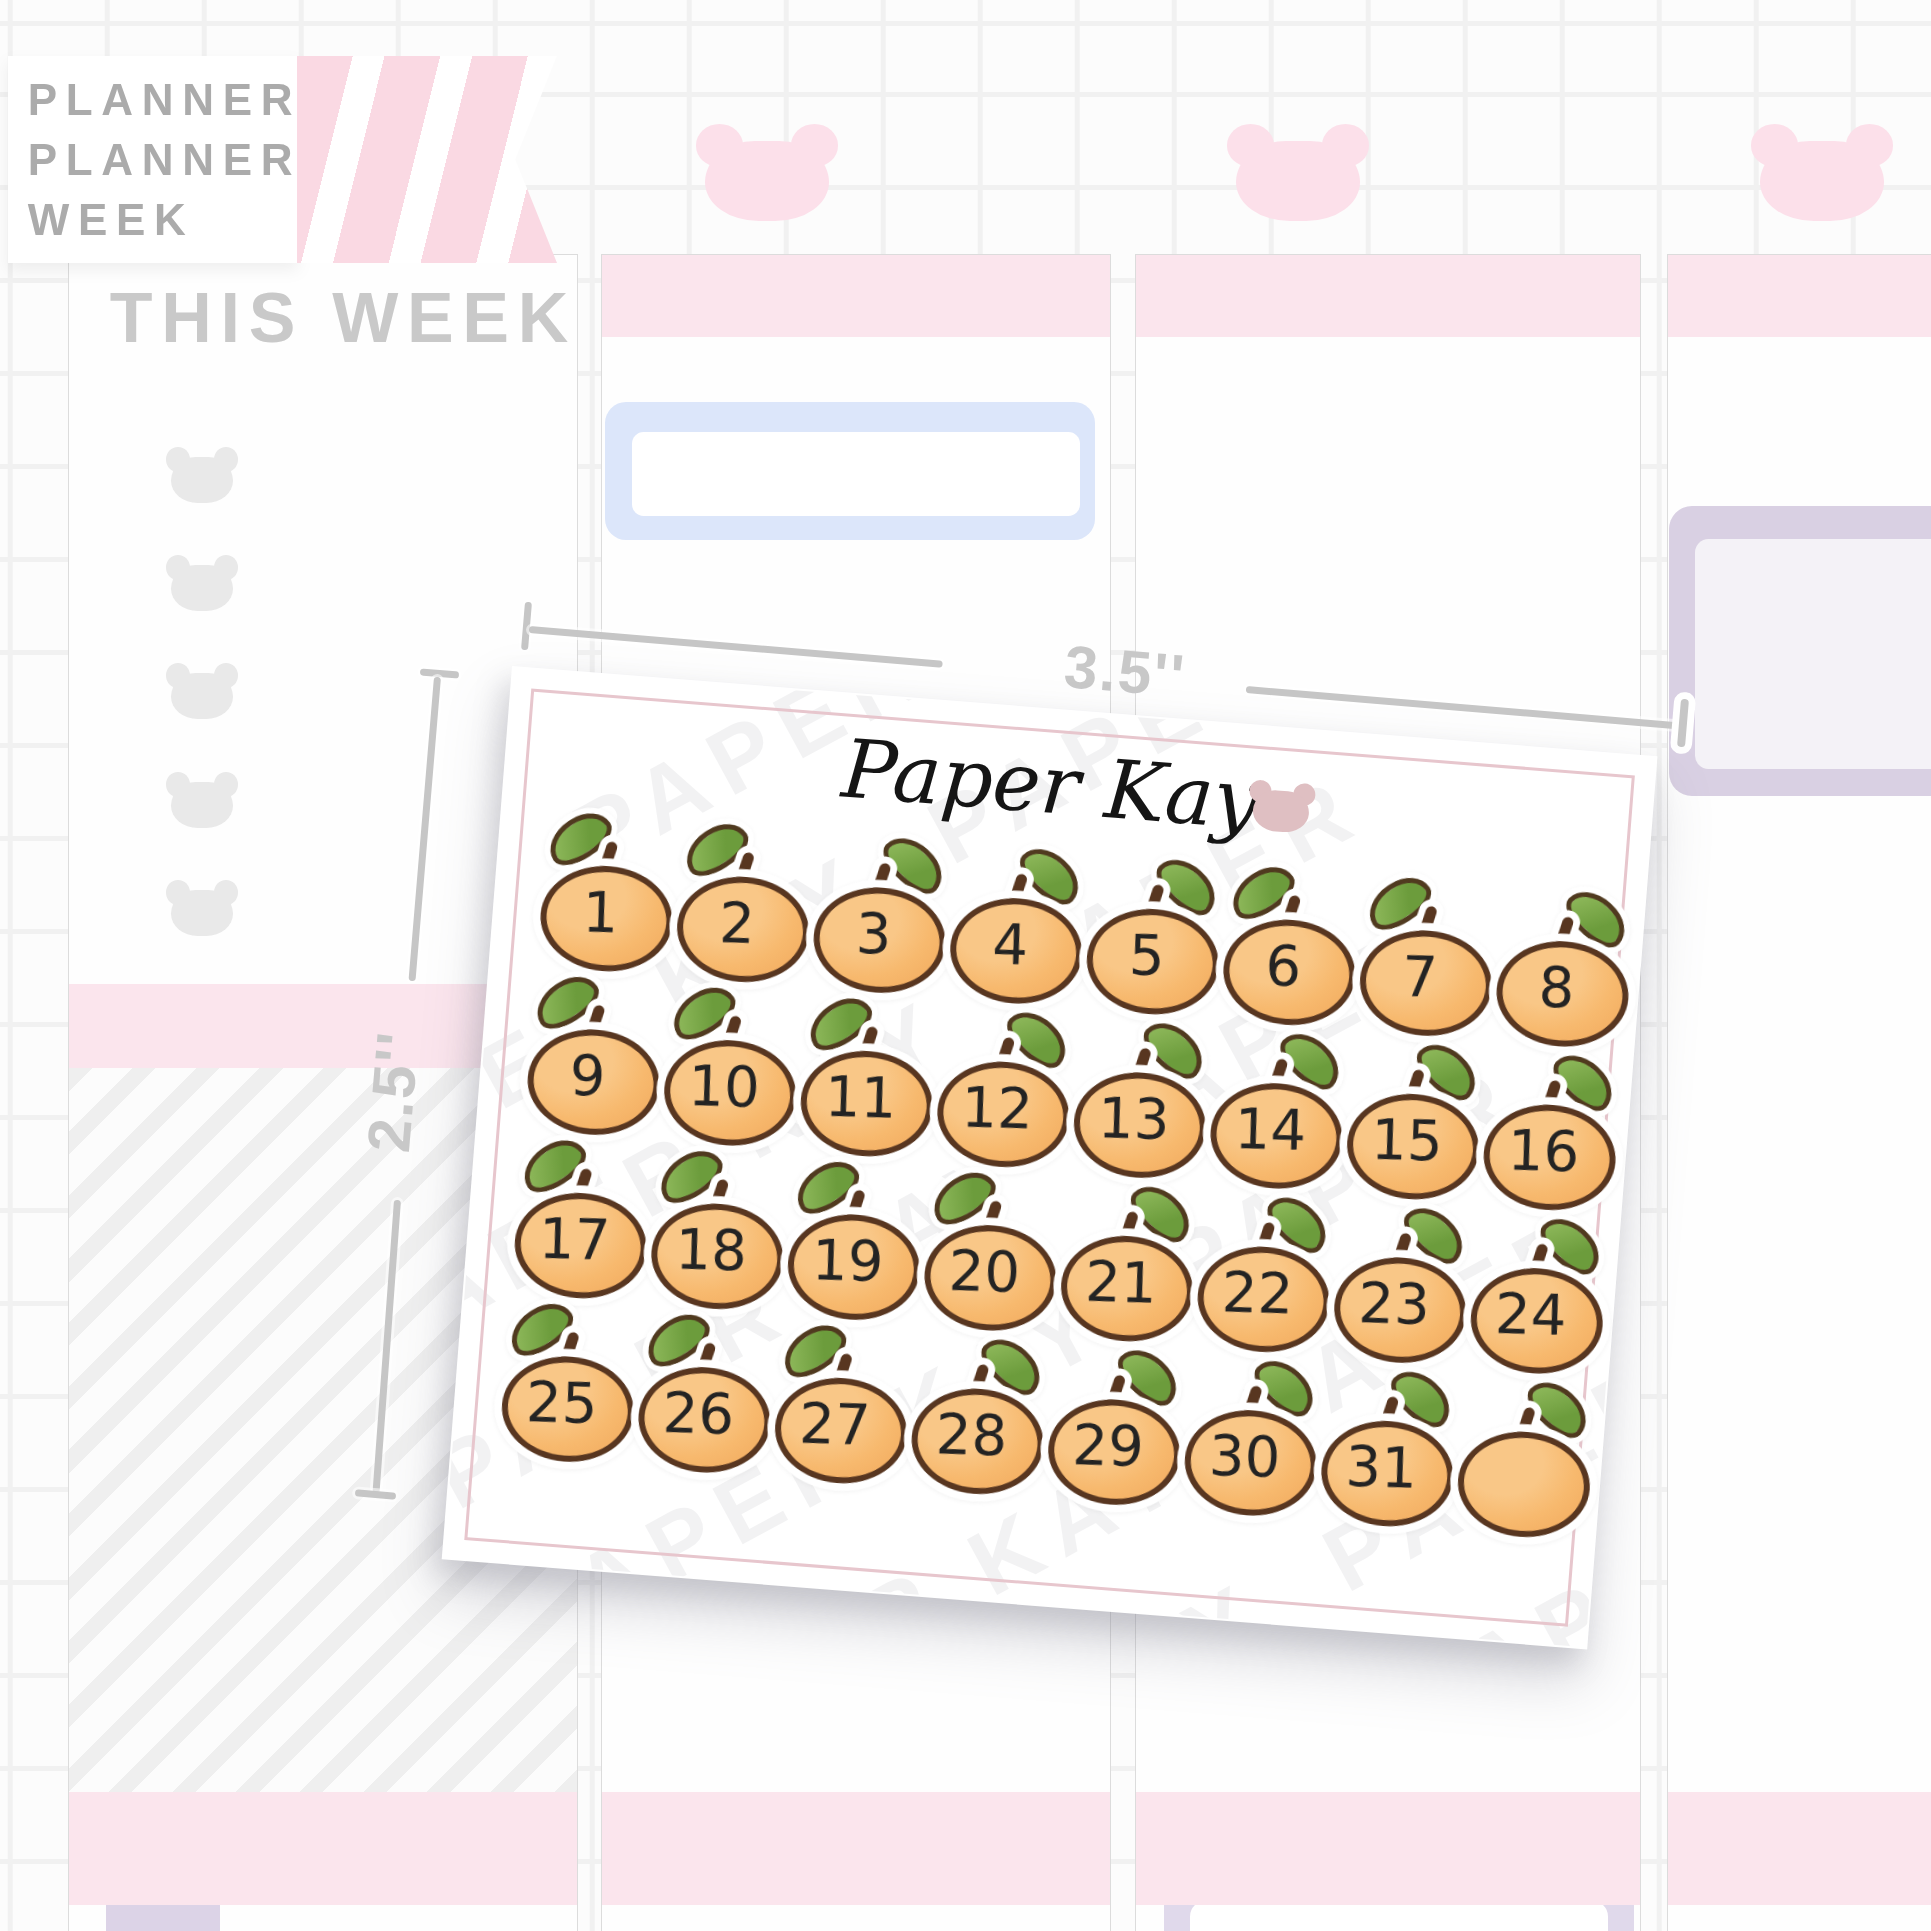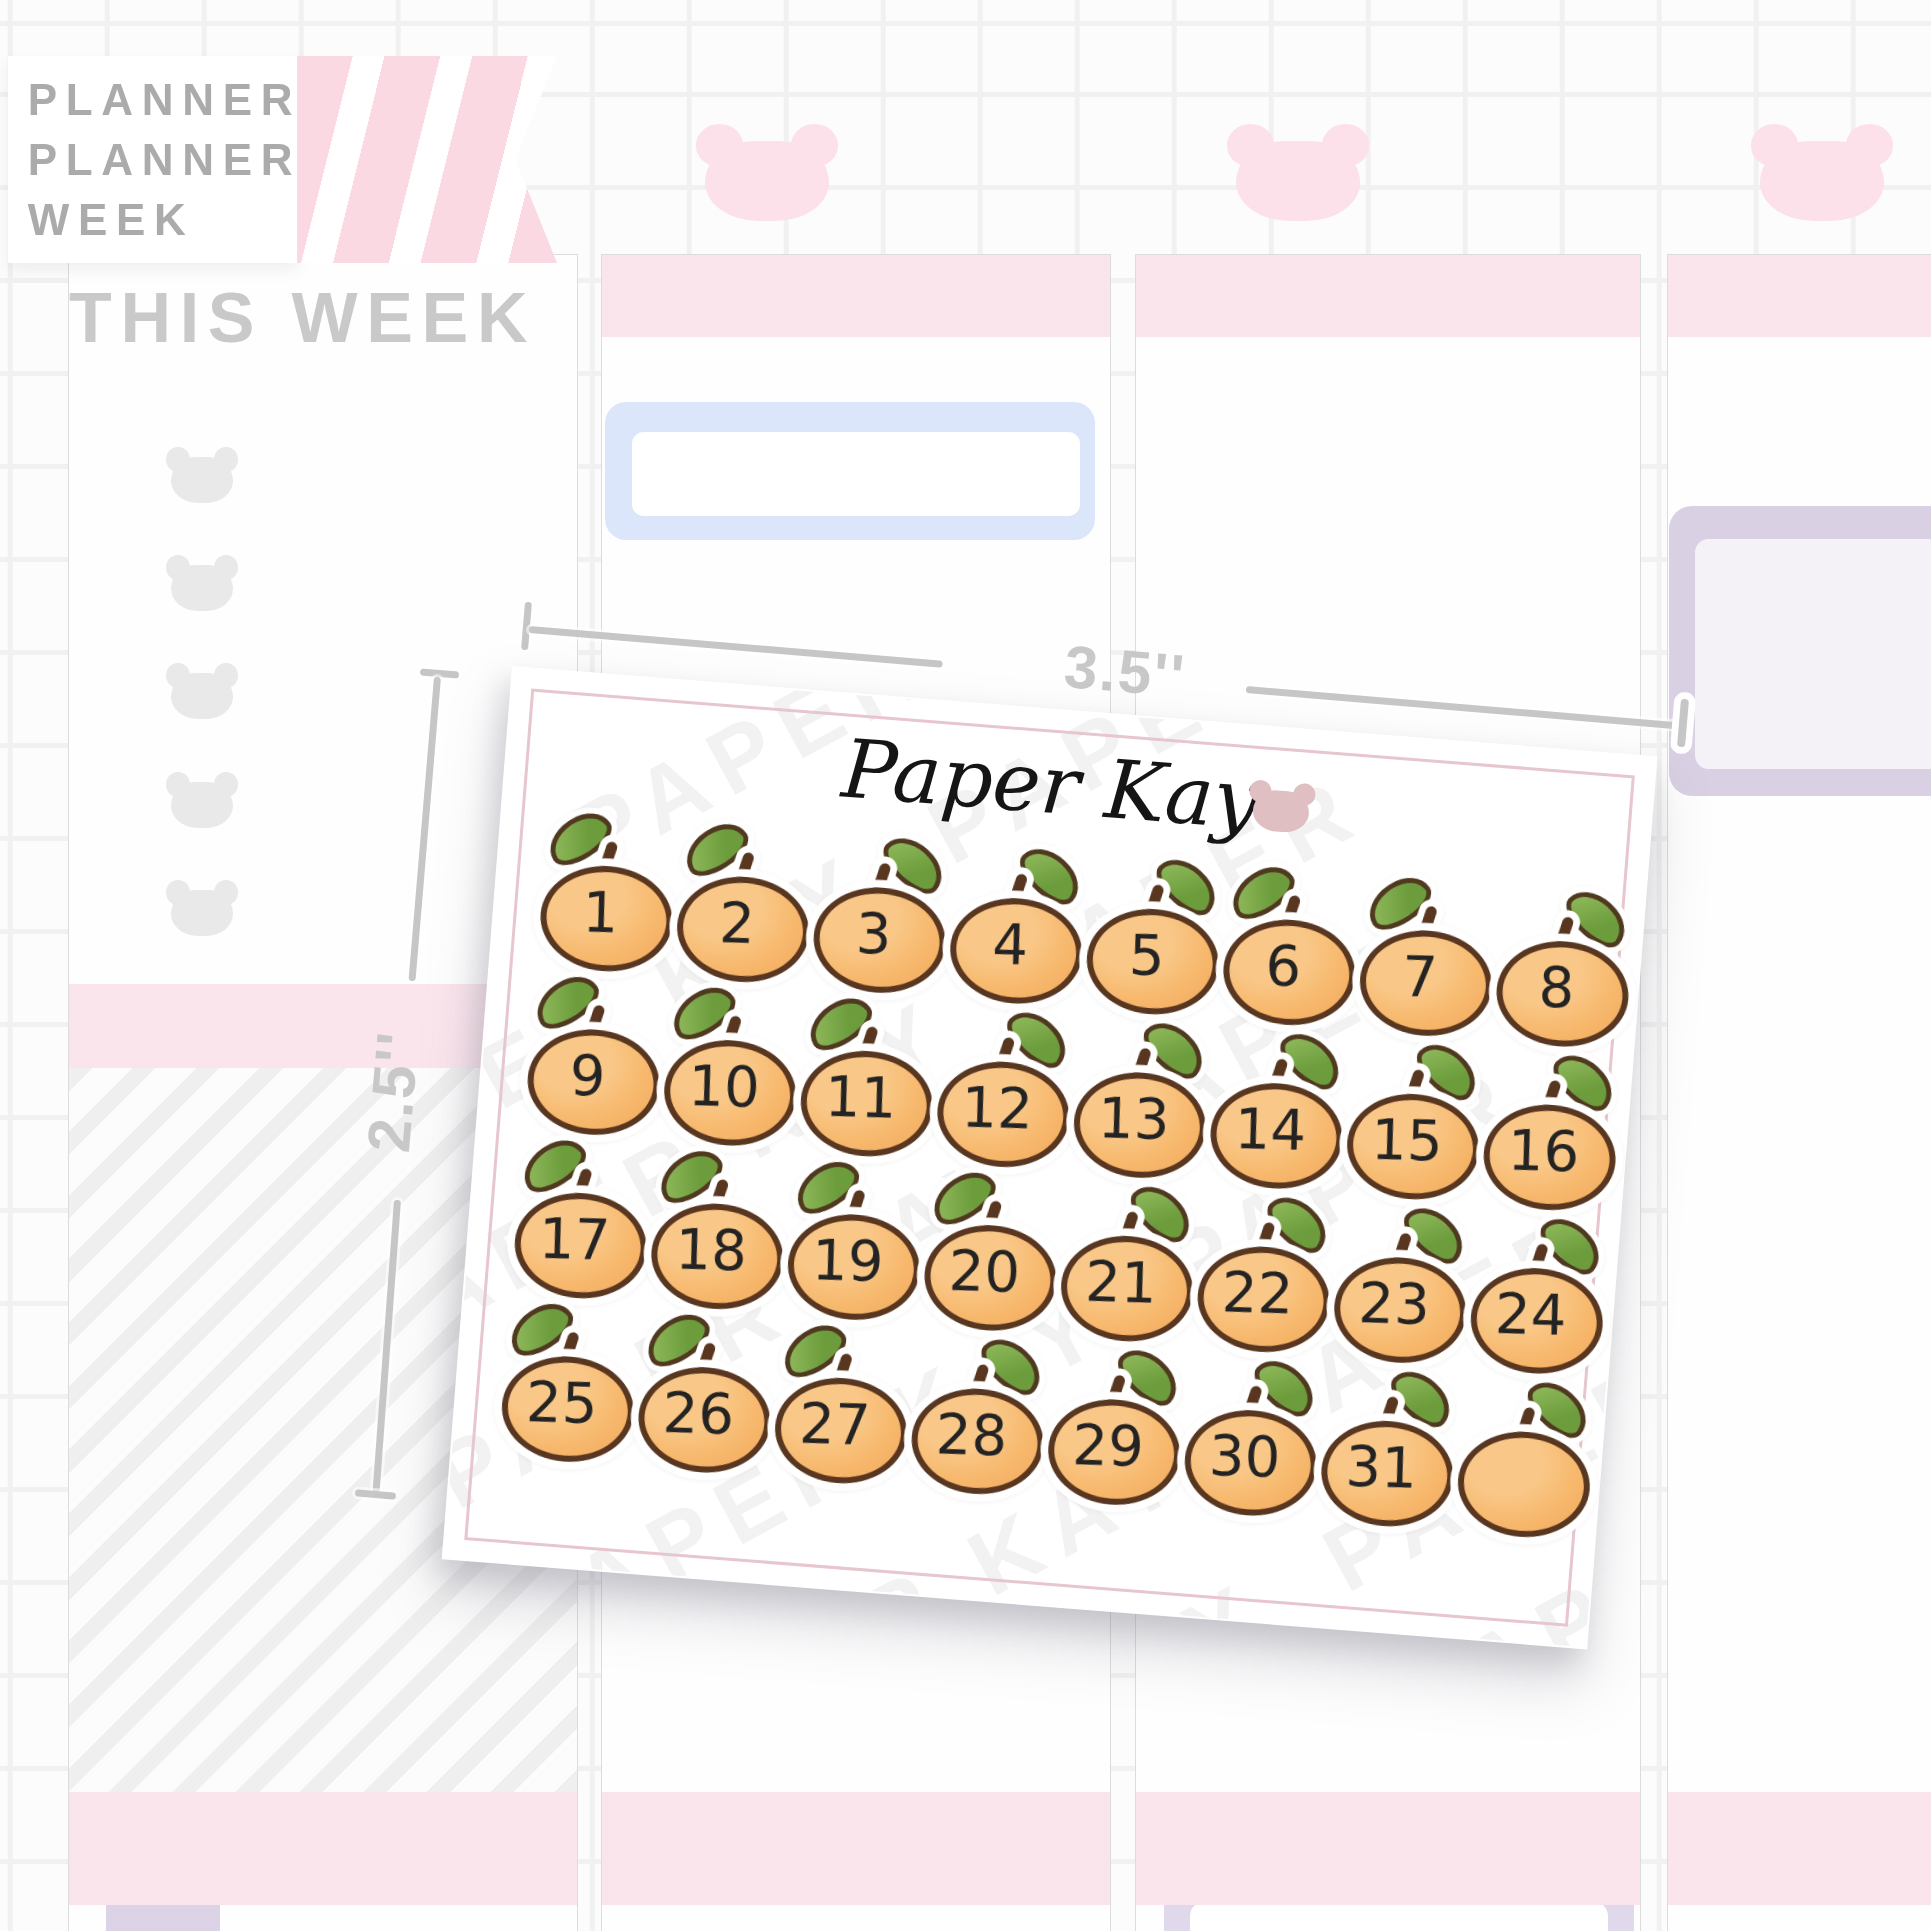--- a/index.html
+++ b/index.html
@@ -14,21 +14,21 @@
   
   .col{position:absolute;top:254px;height:1699px;background:#fefefe;border:1.9px solid #dcdcdc;border-bottom:none;box-sizing:border-box;}
   .col-1{left:68px;width:510px;}
   .col-2{left:601px;width:510px;}
   .col-3{left:1135px;width:506px;}
   .col-4{left:1667px;width:338px;}
   .col-header-bar{position:absolute;left:0;right:0;top:0;height:82px;background:var(--c-pink,#fbe5ed);}
   .col-bottom-bar{position:absolute;left:0;right:0;top:1537px;height:113px;background:var(--c-pink,#fbe5ed);}
 
   
-  .week-title{position:absolute;left:0;right:0;top:23px;text-align:left;font-size:70px;font-weight:700;letter-spacing:8.7px;color:#c9c9c9;white-space:nowrap;}
+  .week-title{position:absolute;left:0;right:0;top:23px;text-align:right;font-size:70px;font-weight:700;letter-spacing:8.7px;color:#c9c9c9;white-space:nowrap;}
   .mid-bar{position:absolute;left:0;right:0;top:729px;height:84px;background:var(--c-pink,#fbe5ed);}
   .stripe-area{position:absolute;left:0;right:0;top:813px;height:724px;
     background:repeating-linear-gradient(135deg,#efefef 0 16.4px,#fcfcfc 16.4px 45px);}
   .ribbon{position:absolute;left:37px;top:813px;width:114px;height:500px;background:var(--c-lavender,#dcd3e7);
     clip-path:polygon(0 0,100% 0,100% 100%,50% calc(100% - 39px),0 100%);}
 
   
   .bear{position:absolute;}
   .bear .ear-l,.bear .ear-r{position:absolute;top:0;width:34%;height:44%;border-radius:50%;background:currentColor;}
   .bear .ear-l{left:-1%;}

